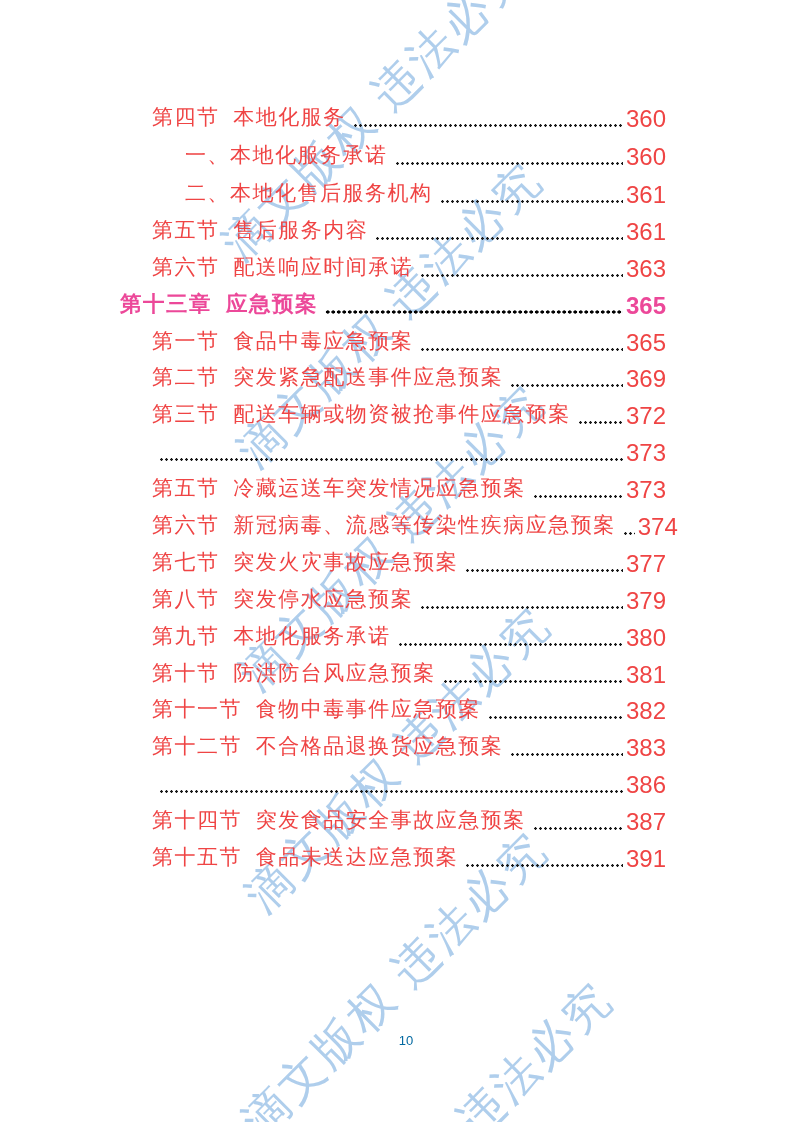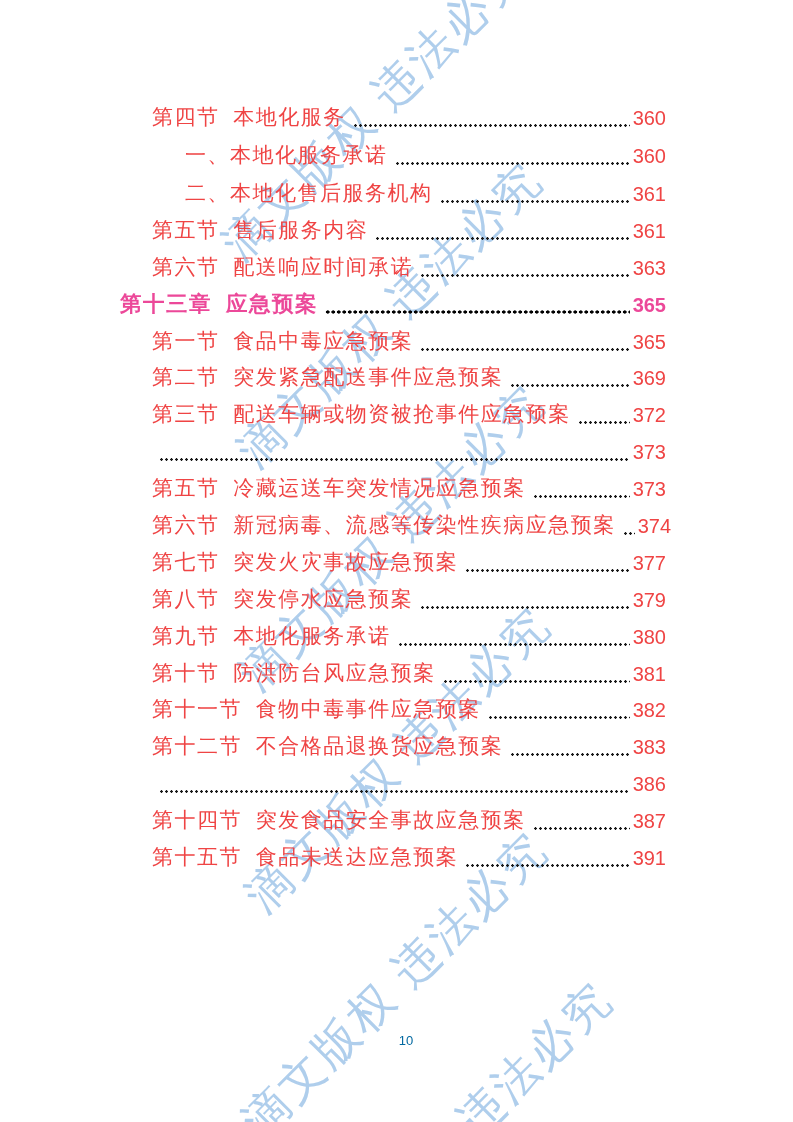--- a/index.html
+++ b/index.html
@@ -70,21 +70,21 @@
     background-position: left bottom;
     min-width: 12px;
   }
   .chapter .leader {
     height: 4px;
     background-image: radial-gradient(circle, #000000 1.5px, transparent 1.7px);
     background-size: 5.5px 4px;
   }
   .pagenum {
     font-family: "Liberation Sans", "DejaVu Sans", sans-serif;
-    font-size: 20px;
+    font-size: 24px;
     line-height: 23px;
     letter-spacing: 0;
     word-spacing: 0;
     text-align: left;
     white-space: nowrap;
   }
   .footer-pagenum {
     position: absolute;
     left: 406px;
     top: 1033px;

